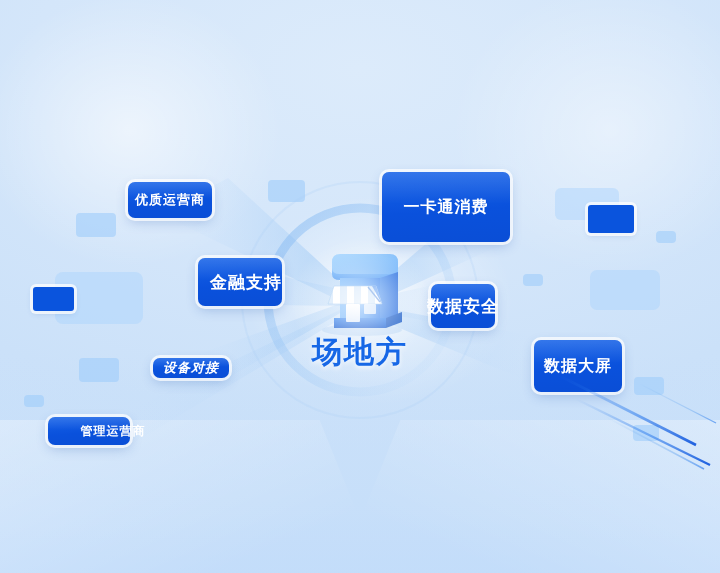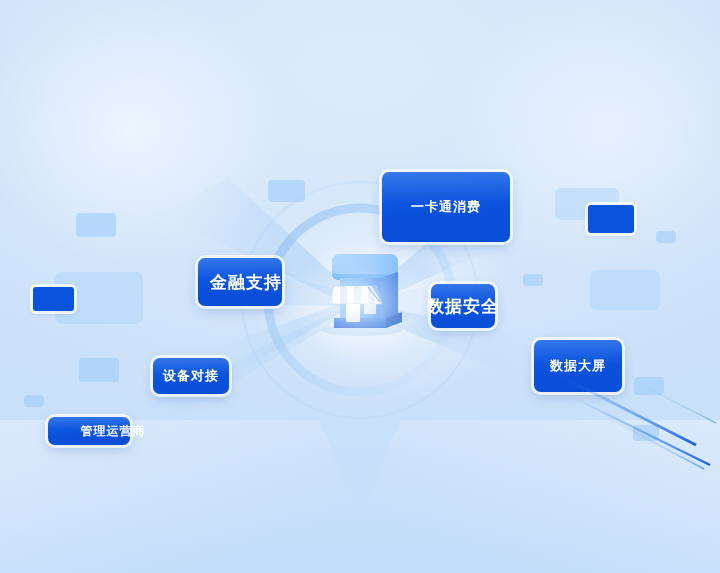--- a/index.html
+++ b/index.html
@@ -130,21 +130,21 @@
     left: 0; right: 0; top: 0;
     height: 45%;
     border-radius: 7px 7px 0 0;
     background: linear-gradient(to bottom, rgba(255,255,255,.13), rgba(255,255,255,0));
     pointer-events: none;
   }
 
   
   .chip.sm  { font-size: 13px; }
   .chip.md  { font-size: 17px; }
-  .chip.lg  { font-size: 13px; font-family: Liberation Mono, monospace; }
+  .chip.lg  { font-size: 16px; font-family: Liberation Mono, monospace; }
 
   
   .streaks {
     position: absolute;
     right: 0; bottom: 60px;
     width: 200px; height: 160px;
     pointer-events: none;
   }
 </style>
 </head>
@@ -262,27 +262,31 @@
 
         <path d="M66 44 L76 62 L70 44 Z" fill="#2f7ded" opacity=".8"></path>
         <path d="M62 45 L74 60" stroke="#2a6fd8" stroke-width="1.4" opacity=".75"></path>
       </g>
 
       <rect x="40" y="62" width="14" height="18" rx="1" fill="url(#doorG)"></rect>
       <rect x="58" y="62" width="12" height="10" rx="1" fill="#ffffff" opacity=".75"></rect>
     </svg>
   </div>
 
-
+  <div class="center-title">场地方</div>
+
+  <div class="chip sm" style="left:128px; top:182px; width:84px; height:36px;">
+    <span>优质运营商</span>
+  </div>
 
   <div class="chip md" style="left:198px; top:258px; width:84px; height:48px;justify-content:flex-end;">
     <span>金融支持</span>
   </div>
 
-  <div class="chip sm" style="left:153px; top:358px; width:76px; height:36px;">
+  <div class="chip sm" style="left:153px; top:358px; width:76px; height:20px;font-style:italic;">
     <span>设备对接</span>
   </div>
 
   <div class="chip sm" style="left:48px; top:417px; width:82px; height:28px; font-size:12px;padding-left:48px;">
     <span>管理运营商</span>
   </div>
 
   <div class="chip lg" style="left:382px; top:172px; width:128px; height:70px;">
     <span>一卡通消费</span>
   </div>

